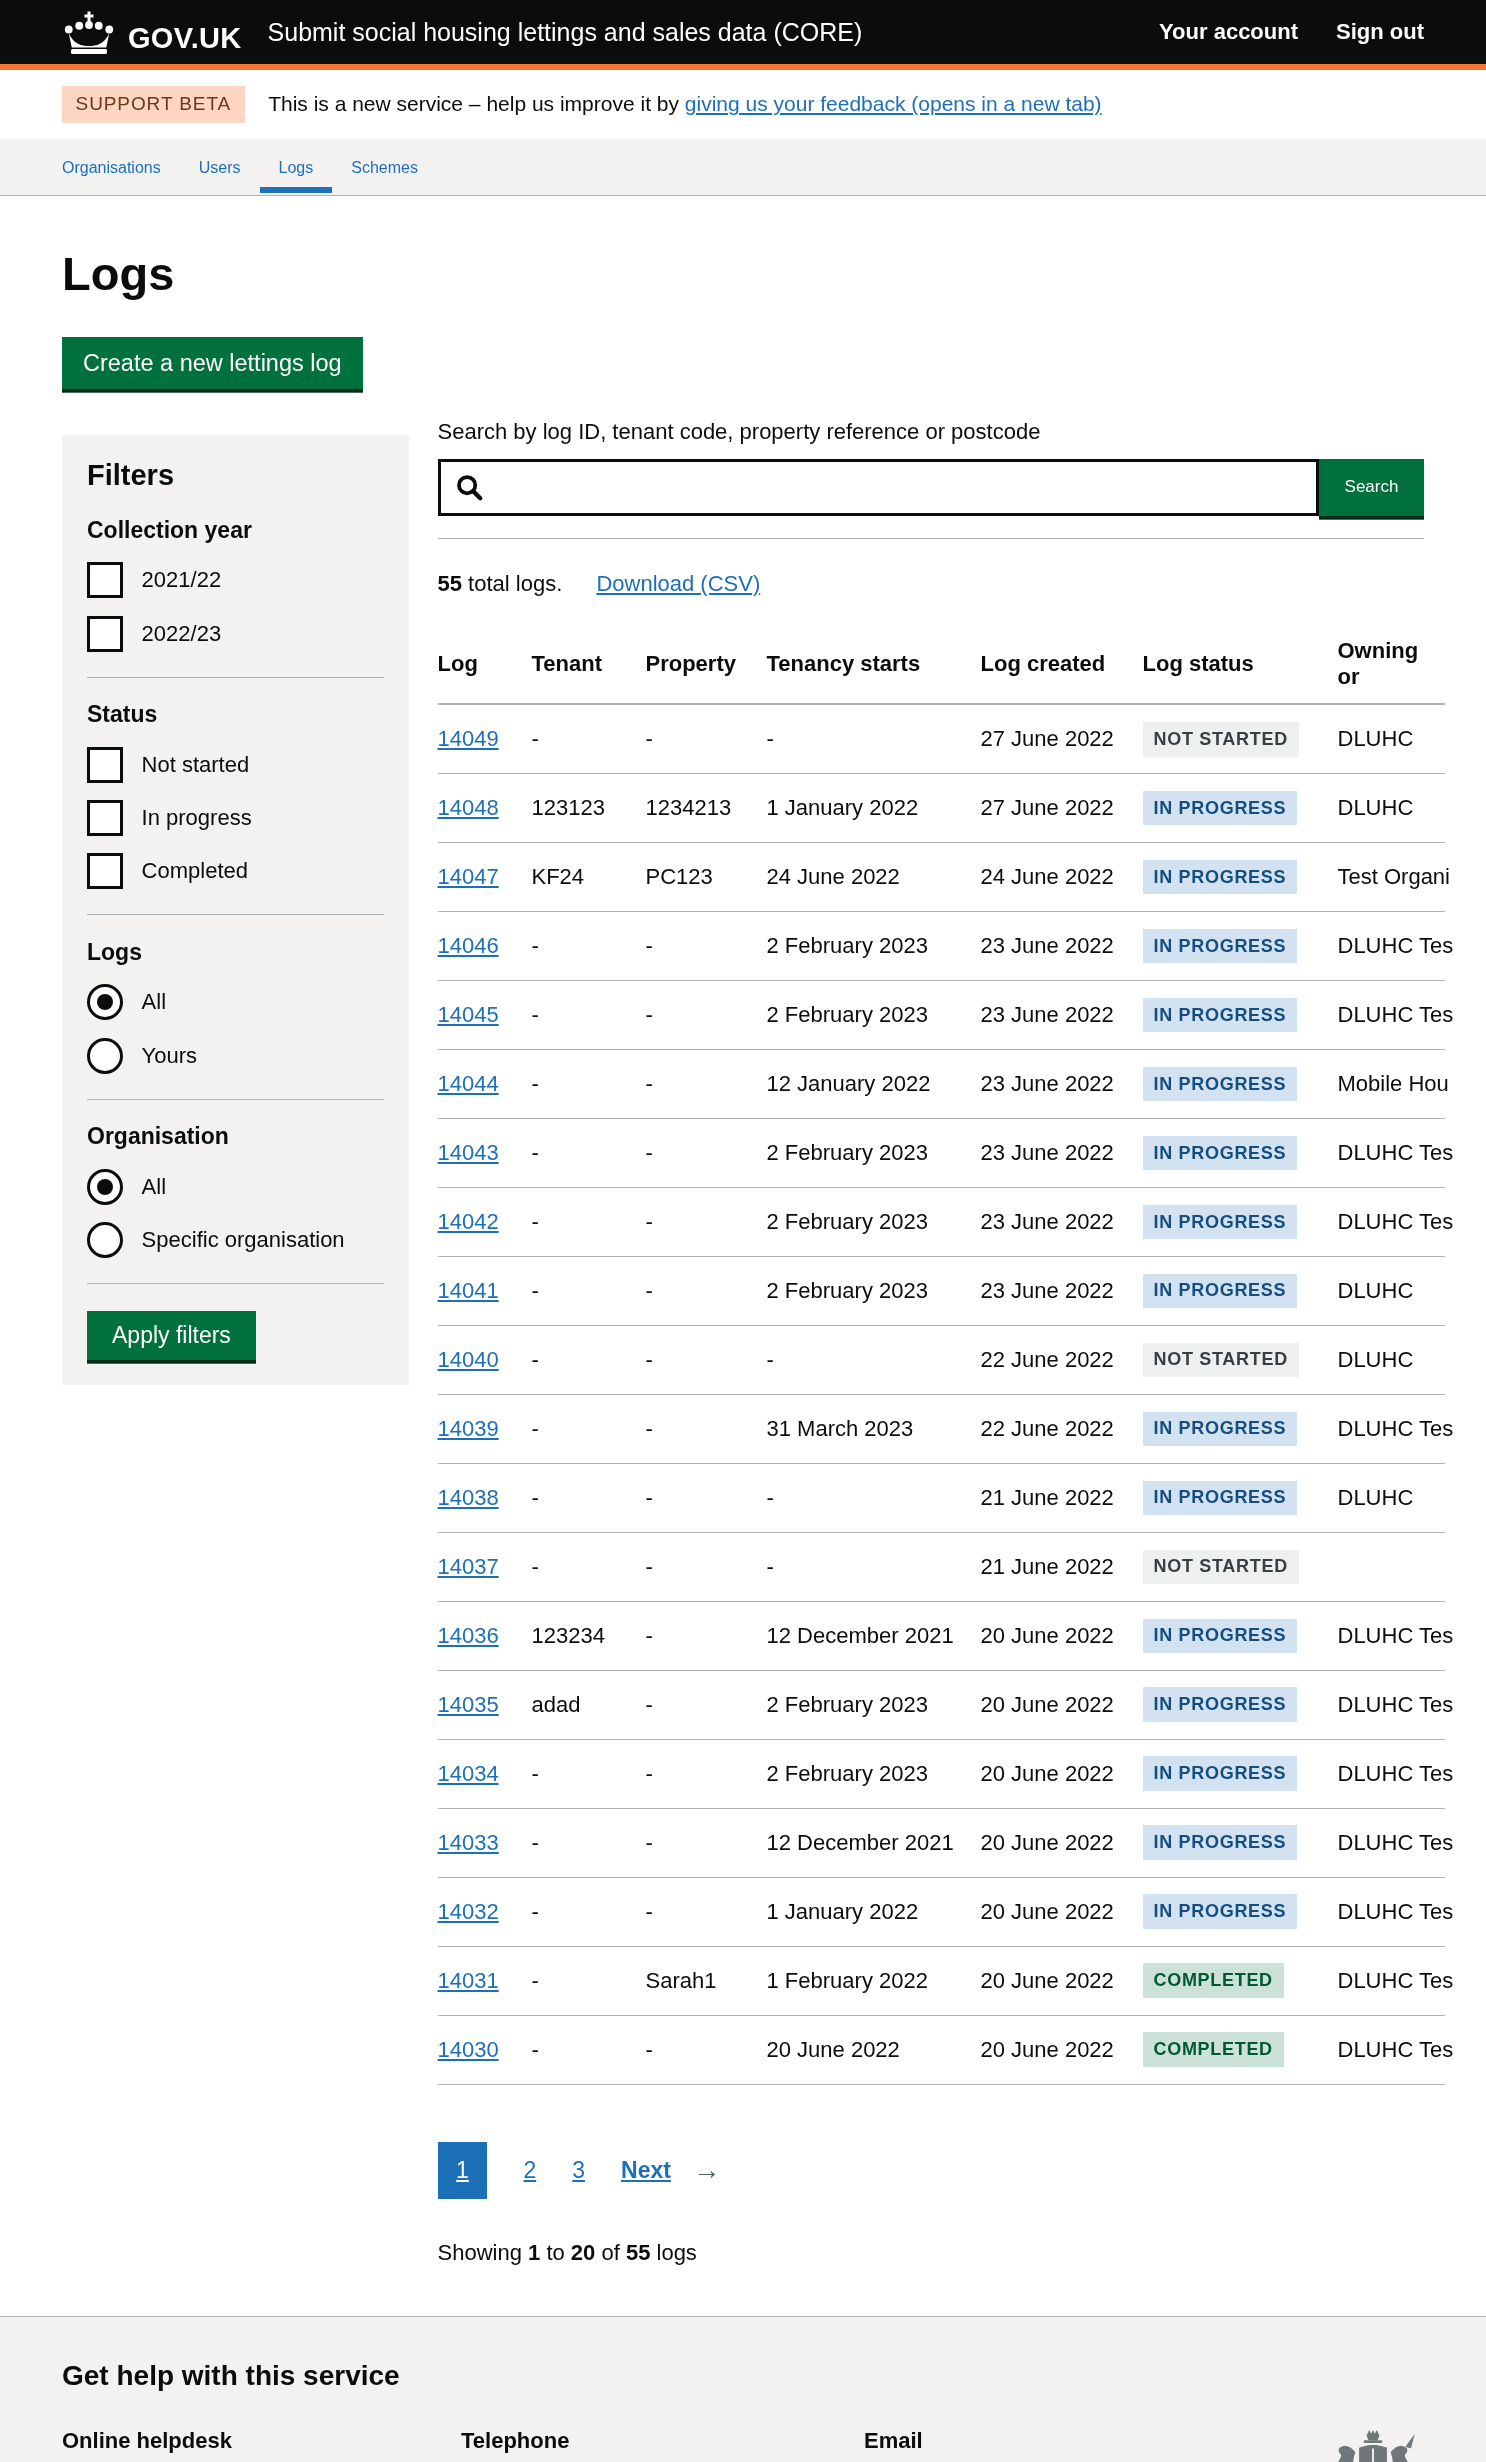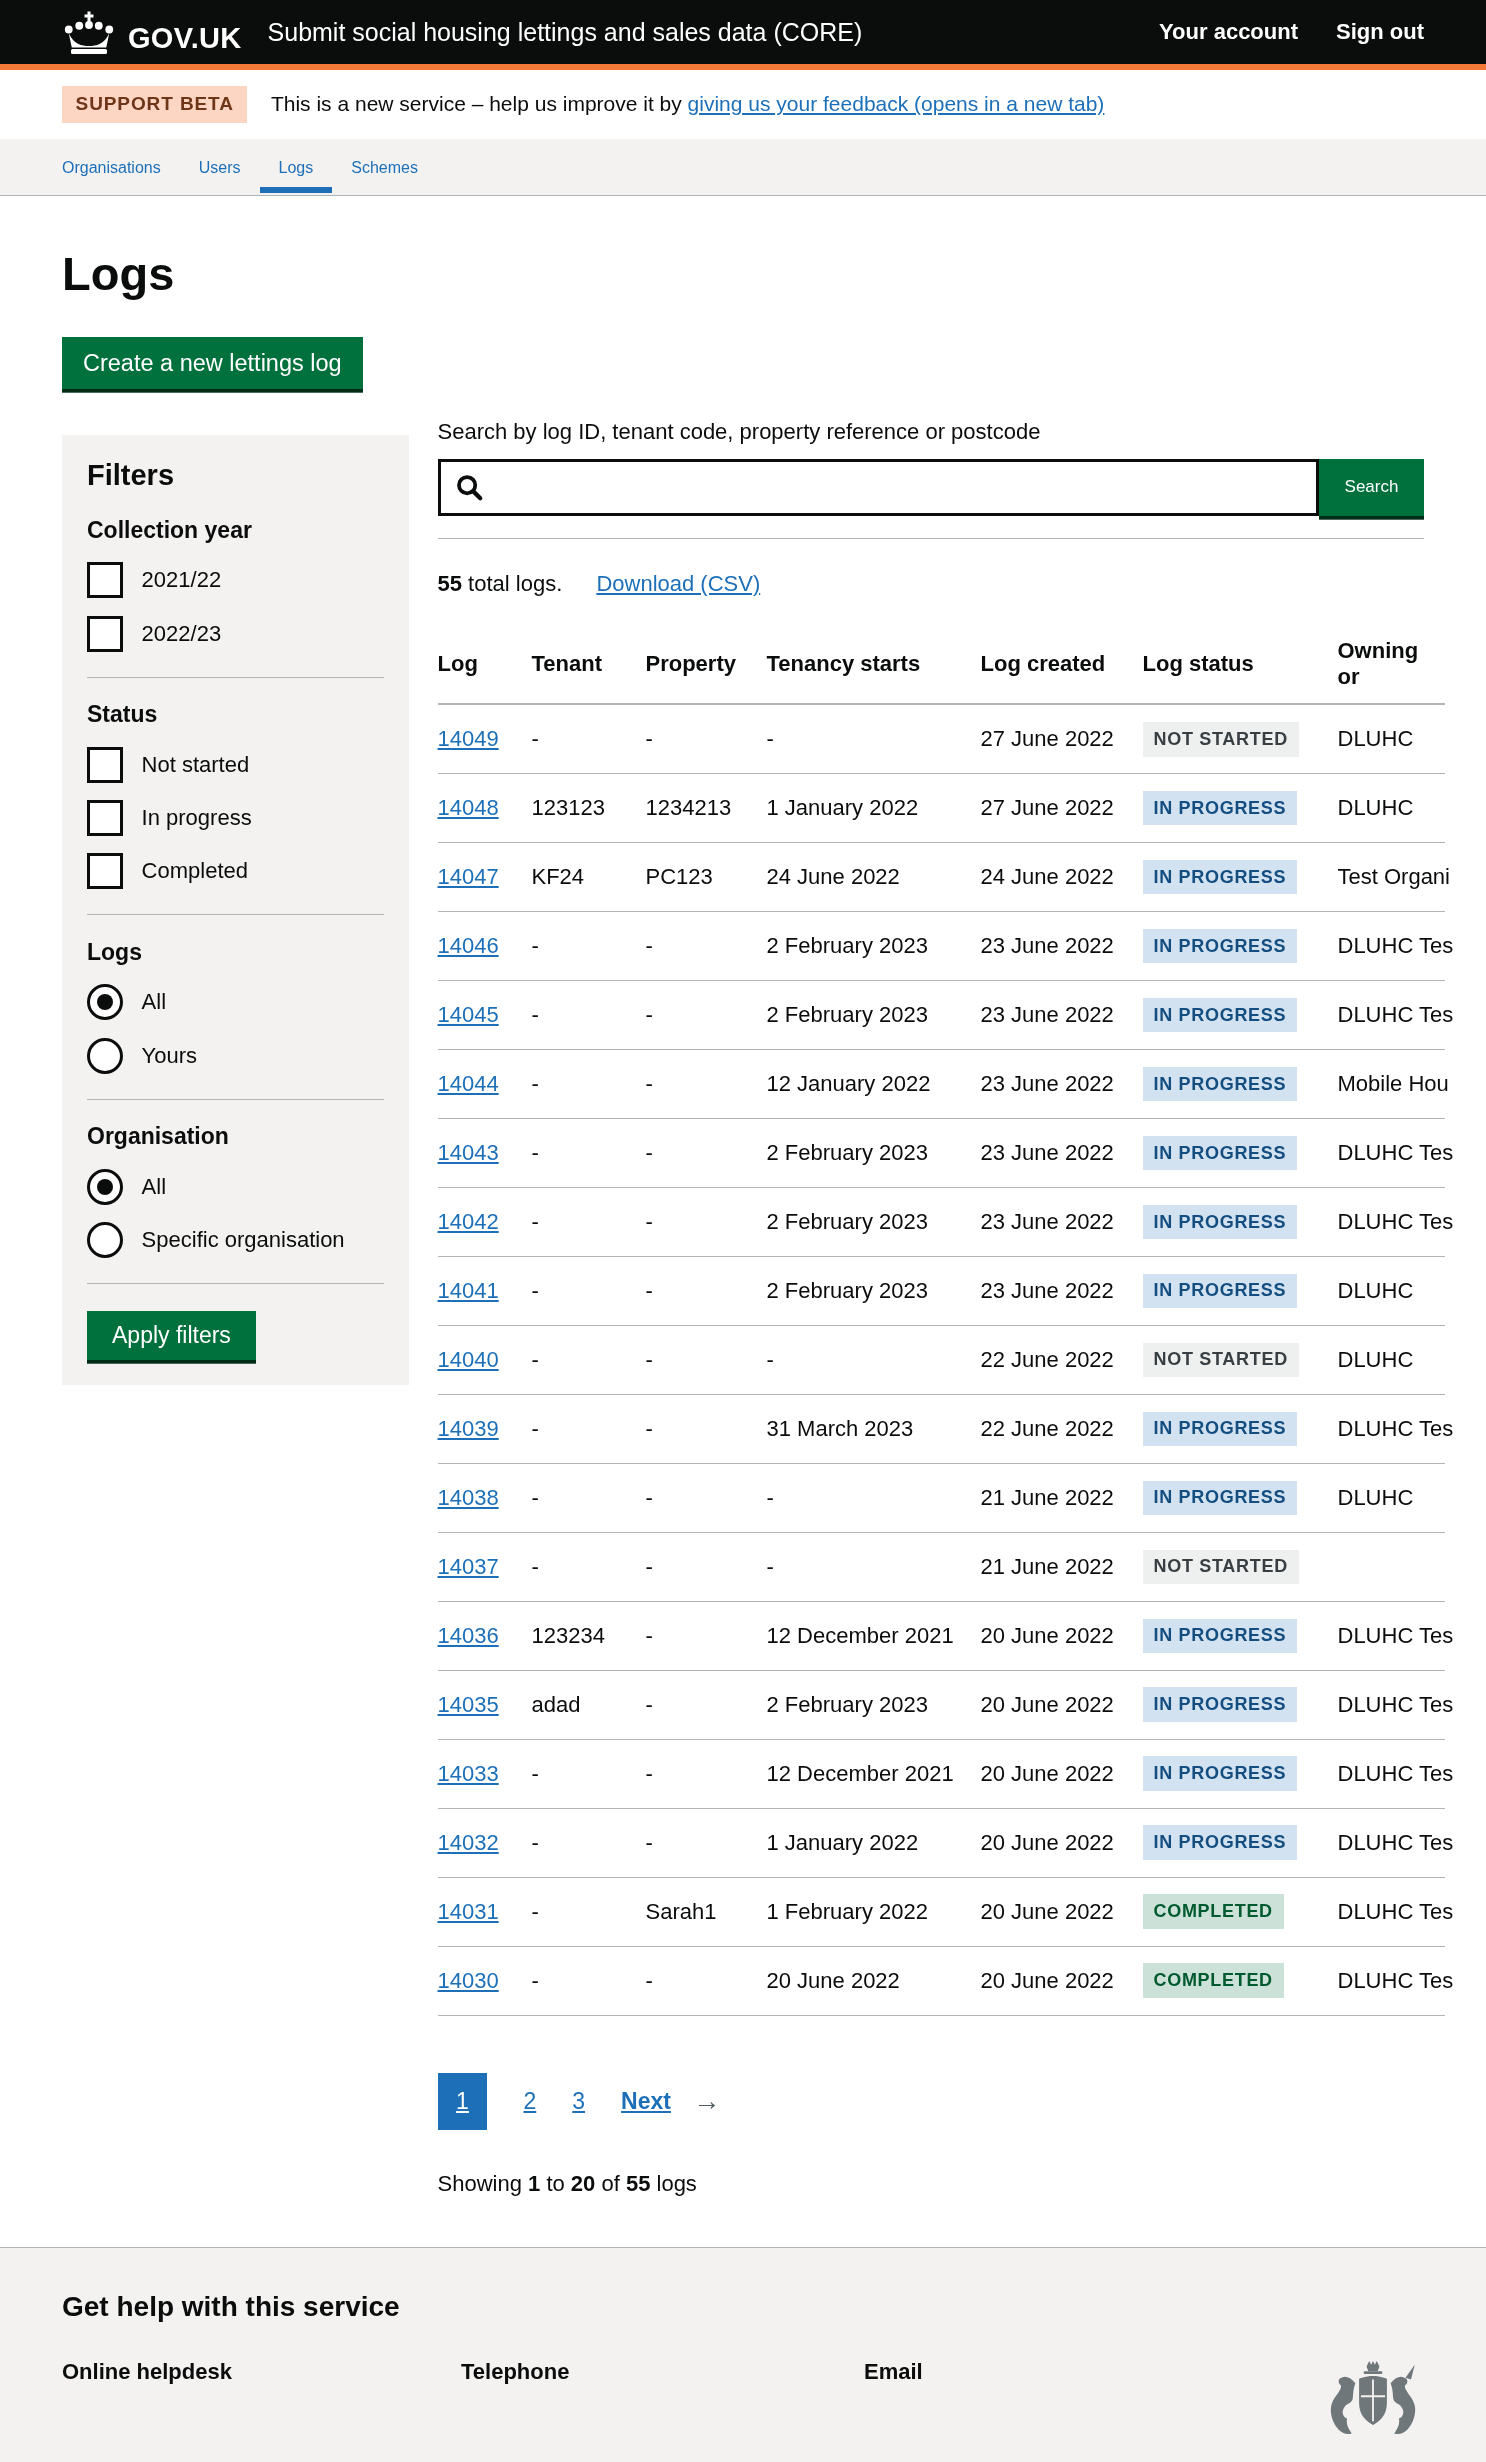--- a/index.html
+++ b/index.html
@@ -19,21 +19,21 @@
   .logo-wrap { display: flex; align-items: flex-end; gap: 12px; text-decoration: none; }
   .logo-text { color: #fff; font-size: 29px; font-weight: 700; letter-spacing: 0.3px; }
   .service-name { color: #fff; font-size: 25px; font-weight: 400; margin-left: 26px; text-decoration: none; }
   .header-links { margin-left: auto; display: flex; gap: 38px; }
   .header-link { color: #fff; font-size: 22px; font-weight: 700; text-decoration: none; }
 
   
   .phase-banner { background: #fff; }
   .phase-inner { margin: 0 62px; padding: 16px 0; display: flex; align-items: center; gap: 23.5px; }
   .phase-tag {
-    background: #fcd6c3; color: #6e3619; font-size: 19px; font-weight: 700;
+    background: #fcd6c3; color: #6e3619; font-size: 19px; font-weight: 400;
     letter-spacing: 0.9px; padding: 7.4px 13.6px; white-space: nowrap;
   }
   .phase-text { font-size: 21px; }
   .phase-text a { color: #1d70b8; }
 
   
   .primary-nav { background: #f3f2f1; border-bottom: 1.9px solid #b1b4b6; }
   .nav-inner { margin: 0 62px; display: flex; }
   .nav-link {
     position: relative; display: inline-block; padding: 20px 0 18.6px;
@@ -458,20 +458,31 @@
               <td>adad</td>
               <td>-</td>
               <td>2 February 2023</td>
               <td>20 June 2022</td>
               <td><span class="tag tag-blue">IN PROGRESS</span></td>
               <td>
                 <div class="owning-clip">DLUHC Tes</div>
               </td>
             </tr>
             <tr>
+              <td><a class="log-link" style="text-decoration: underline;">14034</a></td>
+              <td>-</td>
+              <td>-</td>
+              <td>2 February 2023</td>
+              <td>20 June 2022</td>
+              <td><span class="tag tag-blue">IN PROGRESS</span></td>
+              <td>
+                <div class="owning-clip">DLUHC Tes</div>
+              </td>
+            </tr>
+            <tr>
               <td><a class="log-link" style="text-decoration: underline;">14033</a></td>
               <td>-</td>
               <td>-</td>
               <td>12 December 2021</td>
               <td>20 June 2022</td>
               <td><span class="tag tag-blue">IN PROGRESS</span></td>
               <td>
                 <div class="owning-clip">DLUHC Tes</div>
               </td>
             </tr>

